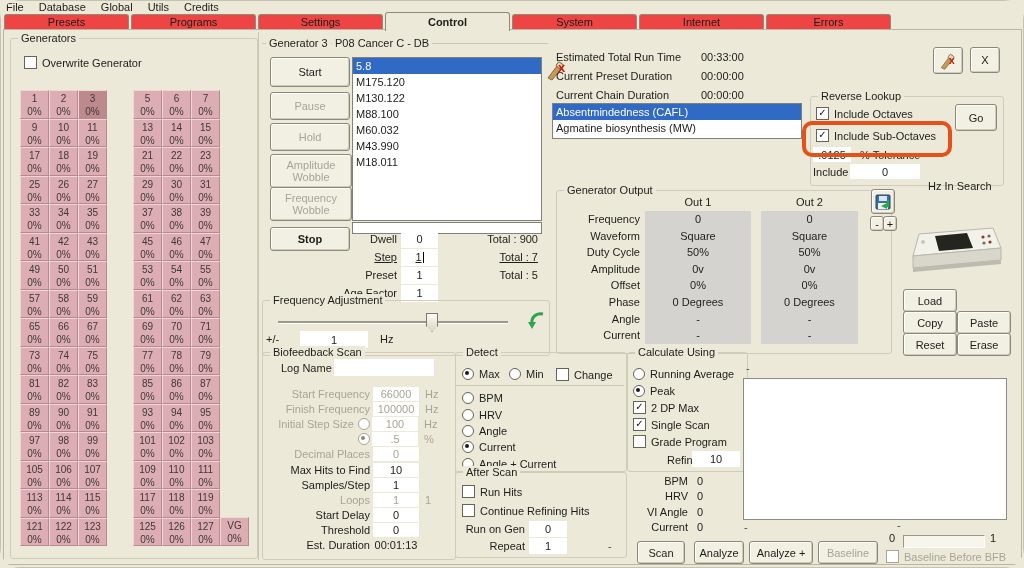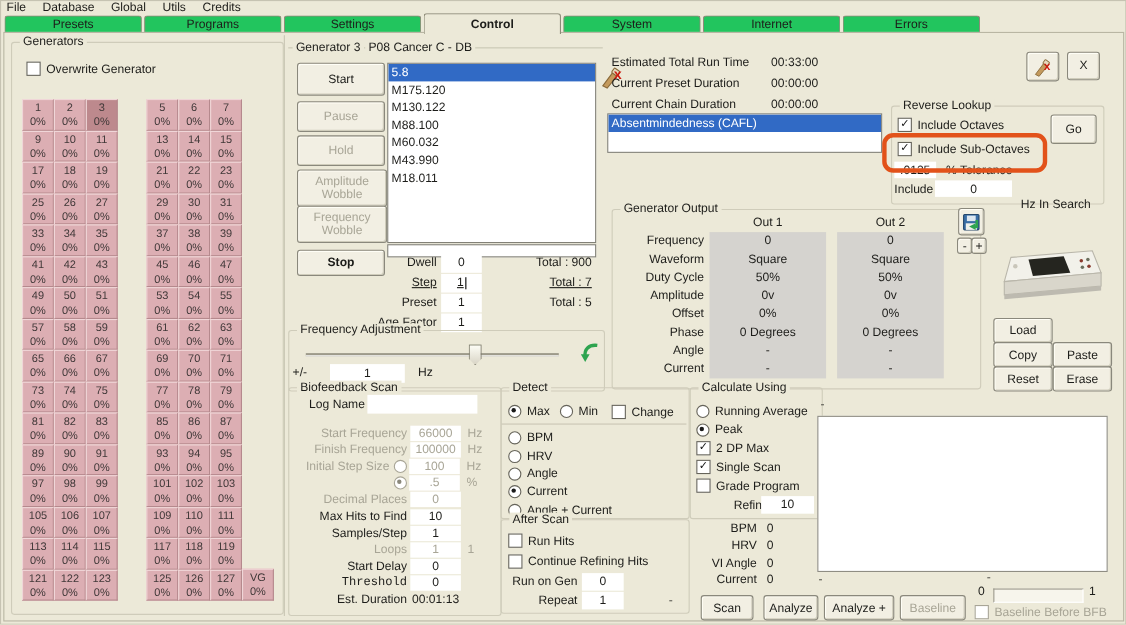--- a/index.html
+++ b/index.html
@@ -1,25 +1,25 @@
 <!DOCTYPE html>
 <html><head>
 <meta charset="utf-8">
 <style>
   html,body{margin:0;padding:0;background:#ece9d8;}
   #app{position:relative;width:1024px;height:568px;background:#ece9d8;
-       font-family:"Liberation Sans",sans-serif;font-size:11px;color:#1d1d1a;overflow:hidden;}
+       font-family:"Liberation Sans",sans-serif;font-size:11px;color:#1d1d1a;overflow:hidden;border-radius:20px;}
   .abs{position:absolute;}
   .winframe{position:absolute;inset:0;border:1px solid #c6c3b2;pointer-events:none;}
 
   
   #menubar{position:absolute;left:0;top:0;width:1024px;height:14px;display:flex;gap:15px;padding-left:6px;align-items:center;}
   .menu-item{font-size:11px;cursor:default;}
   .tab{position:absolute;top:14px;height:16px;width:123px;text-align:center;line-height:15px;
-       background:#22c55e;border:1px solid #8e8b79;border-bottom:none;border-radius:3px 3px 0 0;}
+       background:#ef4444;border:1px solid #8e8b79;border-bottom:none;border-radius:3px 3px 0 0;}
   .tab.active{top:12px;height:18px;font-weight:bold;background:#ece9d8;z-index:3;line-height:18px;}
   .tabpage{position:absolute;left:3px;top:29px;width:1017px;height:534px;border:1px solid #b9b6a3;background:#ece9d8;}
 
   
   .group{position:absolute;border:1px solid #cfccba;border-radius:3px;}
   .legend{position:absolute;top:-7px;left:7px;background:#ece9d8;padding:0 3px;white-space:nowrap;}
 
   
   .btn{position:absolute;background:#f2efe3;border:1px solid #8a887c;border-radius:3px;
        box-shadow:inset 1px 1px 0 #fffef6, inset -1px -1px 0 #cfccbb;
@@ -585,20 +585,21 @@
         <span style="width: 145px;">Current Preset Duration</span>
         <span>00:00:00</span>
       </div>
       <div class="rrow" style="height: 19px;">
         <span style="width: 145px;">Current Chain Duration</span>
         <span>00:00:00</span>
       </div>
     </div>
   <div id="lookup-list" class="listbox" style="left:552px;top:103px;width:248px;height:34px;">
       <div class="li sel">Absentmindedness (CAFL)</div>
+      <div class="li">Agmatine biosynthesis (MW)</div>
     </div>
 
   <div class="btn" style="left:933px;top:47px;width:28px;height:25px;">
     <svg width="20" height="20" viewBox="0 0 22 24">
       <polygon points="3,20 12,8 16,11 7,22" fill="#c49a5d" stroke="#8a6a3a" stroke-width="1"></polygon>
       <rect x="12" y="5" width="6" height="5" rx="1" transform="rotate(35 15 7)" fill="#e6d9bd" stroke="#8a6a3a"></rect>
       <text x="12" y="15" font-size="13" font-weight="bold" fill="#cc1a0e" font-family="Liberation Sans,sans-serif">x</text>
     </svg>
   </div>
   <div class="btn" style="left:970px;top:47px;width:28px;height:24px;">X</div>
@@ -760,21 +761,21 @@
         <span class="dis" style="margin-left: 6px;">1</span>
       </div>
       <div class="rrow" style="height: 15.2px;">
         <span class="rlabel" style="width: 104px;">Start Delay</span>
         <div style="width: 46px; height: 14px; margin-left: 3px; display: flex; align-items: center; justify-content: center; background: rgb(255, 255, 255);">
           <span>0</span>
         </div>
         <span style="margin-left: 6px;"></span>
       </div>
       <div class="rrow" style="height: 15.2px;">
-        <span class="rlabel" style="width: 104px; font-family: Liberation Mono, monospace;">Threshold</span>
+        <span class="rlabel" style="width: 104px;">Threshold</span>
         <div style="width: 46px; height: 14px; margin-left: 3px; display: flex; align-items: center; justify-content: center; background: rgb(255, 255, 255);">
           <span>0</span>
         </div>
         <span style="margin-left: 6px;"></span>
       </div>
       <div class="rrow" style="height: 15.2px;">
         <span class="rlabel" style="width: 104px;">Est. Duration</span>
         <div style="width: 46px; height: 14px; margin-left: 3px; display: flex; align-items: center; justify-content: center;">
           <span>00:01:13</span>
         </div>

